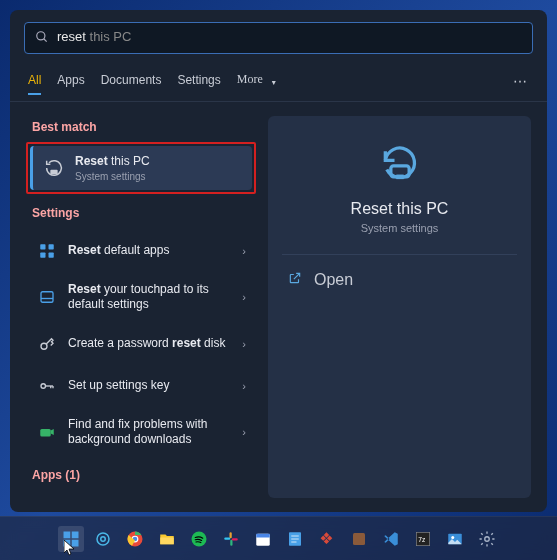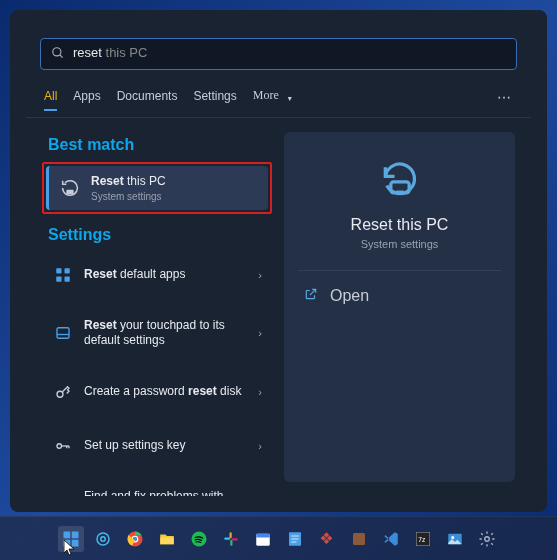--- a/index.html
+++ b/index.html
@@ -8,21 +8,21 @@
       background: linear-gradient(135deg, #0a2a6e 0%, #1e4a9e 50%, #0a2a6e 100%);
       font-family: 'Segoe UI', Tahoma, sans-serif;
       overflow: hidden;
       position: relative;
     }
     .search-panel {
       position: absolute;
       top: 10px; left: 10px; right: 10px; bottom: 48px;
       background: #1a2332;
       border-radius: 8px;
-      padding: 16px;
+      padding: 0;
       display: flex;
       flex-direction: column;
     }
     .search-bar {
       margin: 12px 14px 8px;
       background: #0f1824;
       border: 1px solid #3a6db5;
       border-radius: 4px;
       padding: 6px 10px;
       display: flex;
@@ -69,22 +69,22 @@
     .left { flex: 0 0 230px; display: flex; flex-direction: column; }
     .right {
       flex: 1;
       background: #243046;
       border-radius: 6px;
       padding: 18px 14px;
       display: flex;
       flex-direction: column;
     }
     .section-head {
-      color: #0ea5e9;
-      font-size: 16px;
+      color: #fca5a5;
+      font-size: 12px;
       font-weight: 600;
       margin: 4px 6px 8px;
     }
     .best-match {
       border: 2px solid #d42020;
       border-radius: 2px;
       padding: 2px;
     }
     .result-row {
       display: flex;
@@ -100,21 +100,21 @@
     }
     .row-icon {
       width: 22px; height: 22px;
       display: flex; align-items: center; justify-content: center;
       flex-shrink: 0;
     }
     .row-text { flex: 1; overflow: hidden; }
     .row-title { color: #e8eaf0; font-size: 12px; line-height: 1.3; }
     .row-sub { color: #9aa0b0; font-size: 10px; margin-top: 1px; }
     .chevron { color: #9aa0b0; font-size: 11px; flex-shrink: 0; }
-    .setting-rows { display: flex; flex-direction: column; gap: 12px; margin-top: 2px; }
+    .setting-rows { display: flex; flex-direction: column; gap: 0; margin-top: 2px; }
     .setting-rows .result-row { padding: 10px 10px; }
     .preview-icon {
       display: flex; justify-content: center;
       margin-top: 8px; margin-bottom: 14px;
     }
     .preview-title {
       color: #e8eaf0; font-size: 16px; text-align: center;
     }
     .preview-sub {
       color: #9aa0b0; font-size: 11px; text-align: center; margin-top: 4px;

